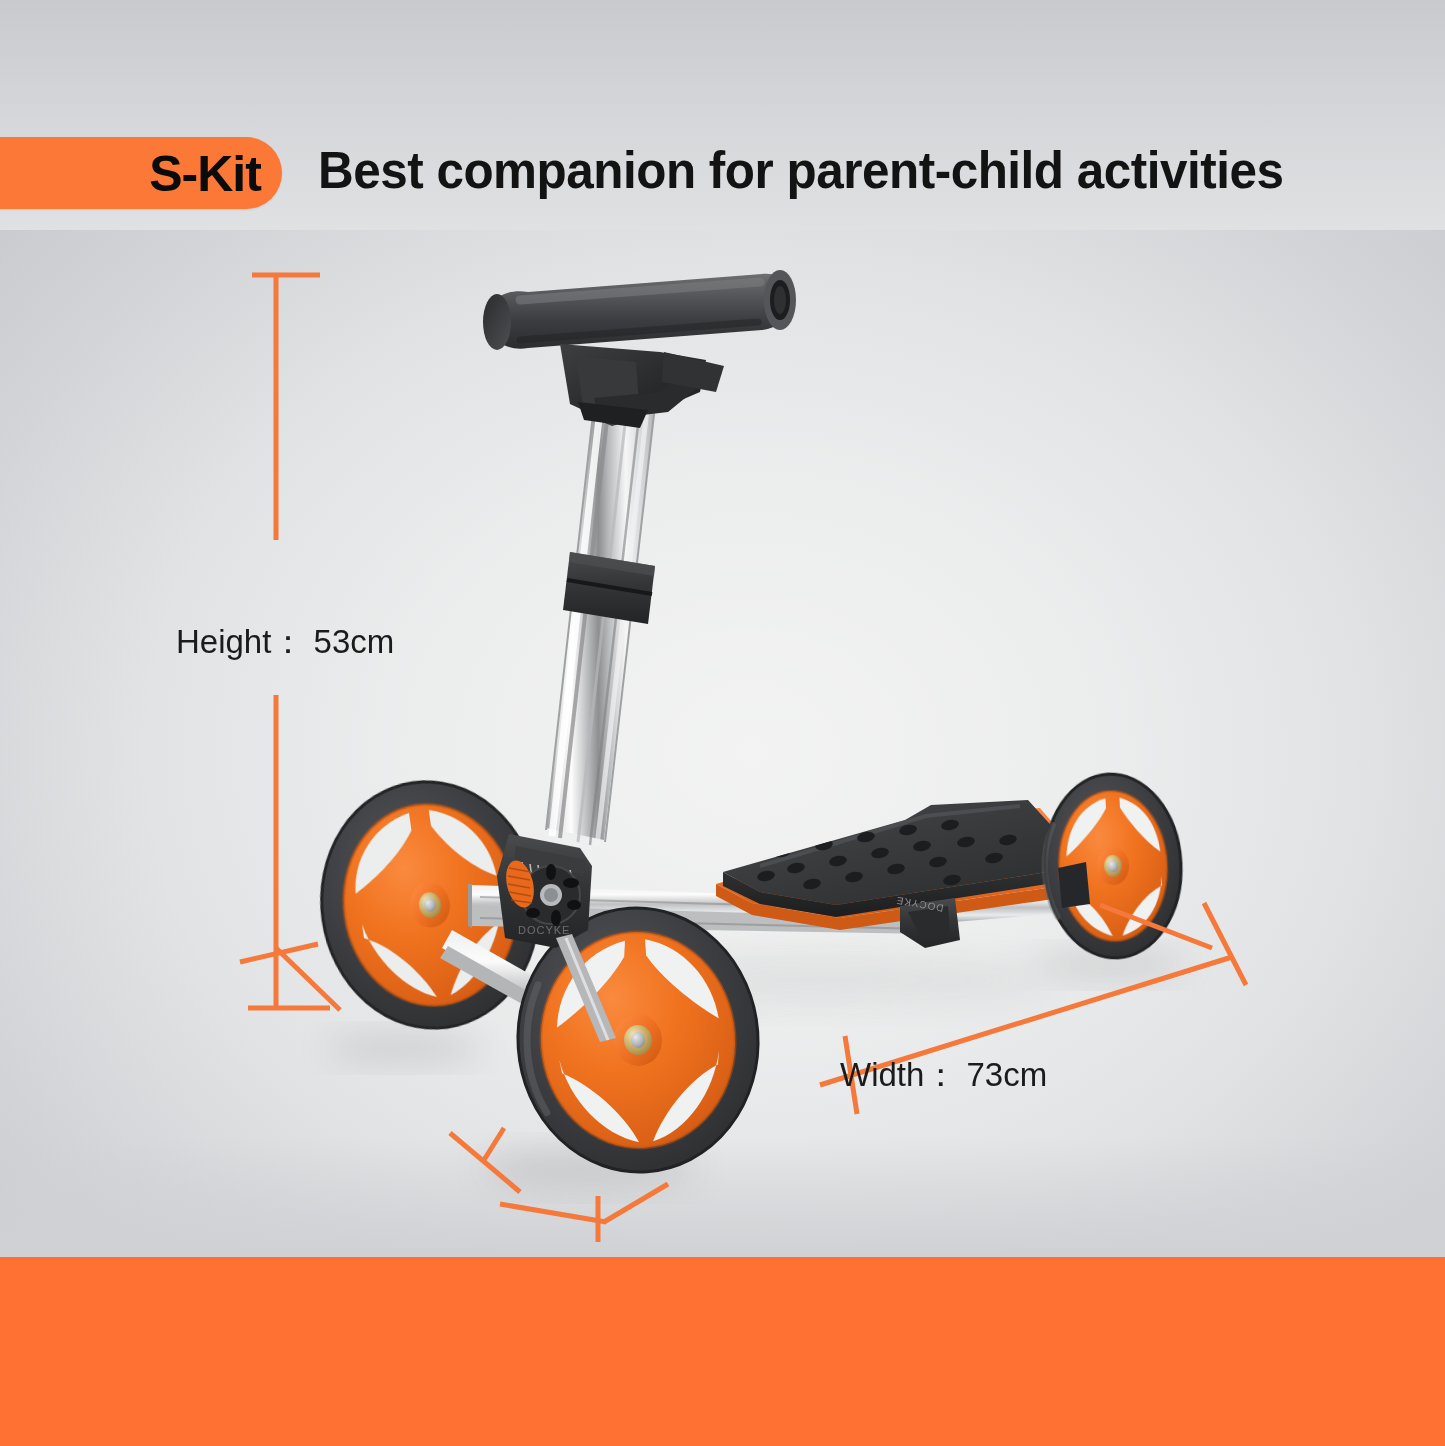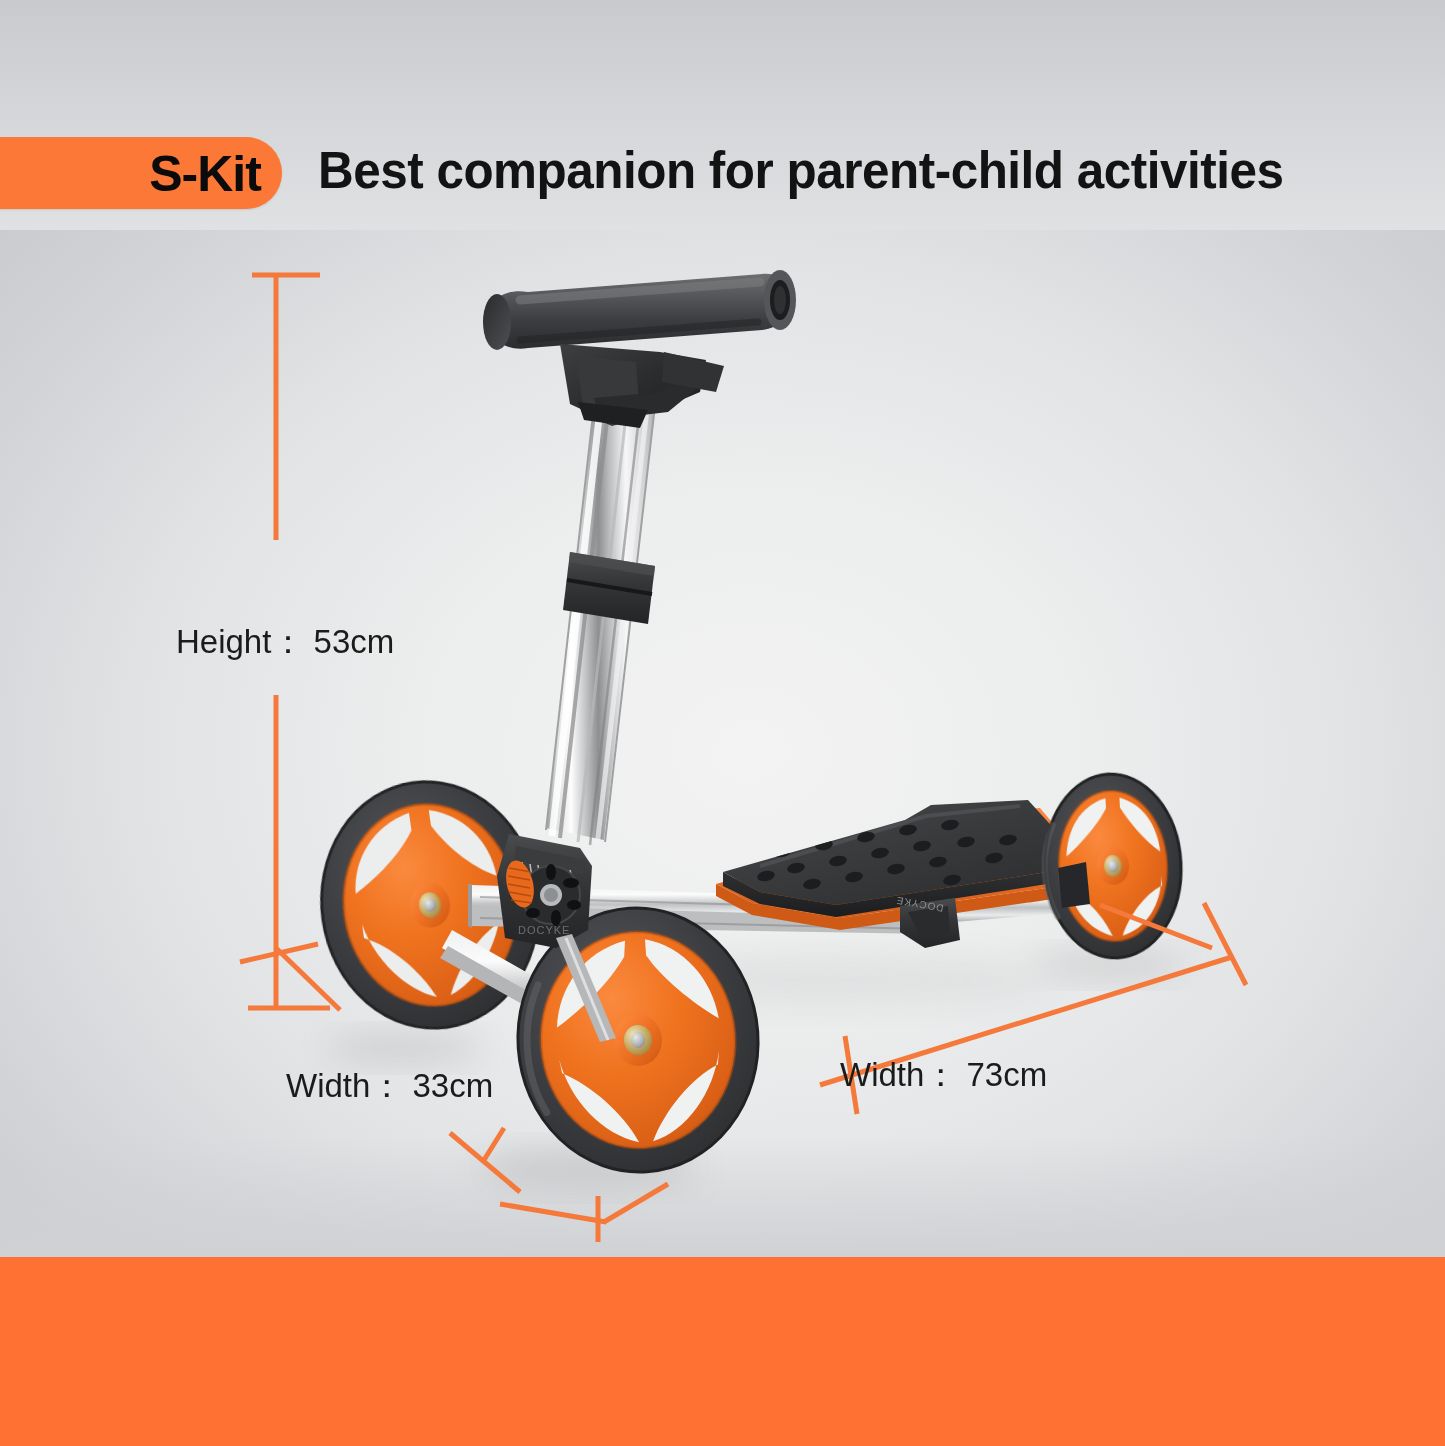--- a/index.html
+++ b/index.html
@@ -441,17 +441,16 @@
         <line x1="845" y1="1036" x2="857" y2="1114"></line>
       </g>
     </g>
   </svg>
 
   <div class="pill"></div>
   <div class="pill-label">S-Kit</div>
   <div class="headline">Best companion for parent-child activities</div>
 
   <div class="dim-label dim-h">Height：  53cm</div>
-  <div class="dim-label dim-w">Width：  33cm</div>
   <div class="dim-label dim-l">Width：  73cm</div>
 
   <div class="footer-bar"></div>
 </div>
 
 </body></html>

